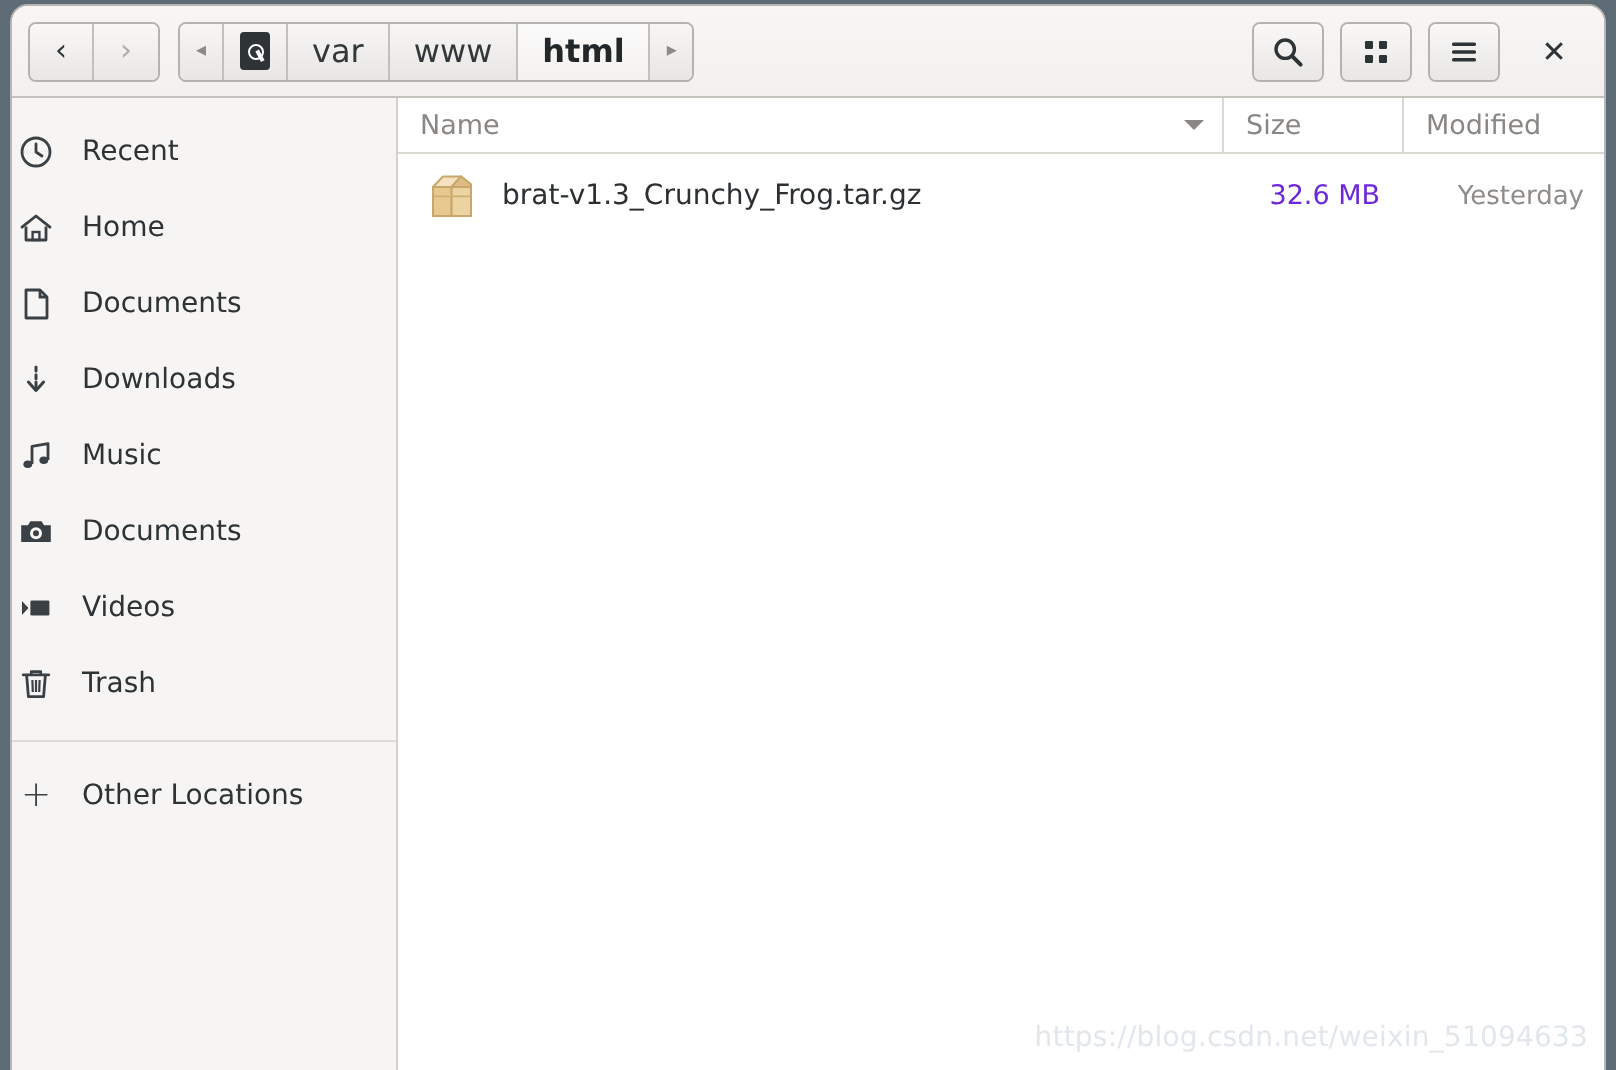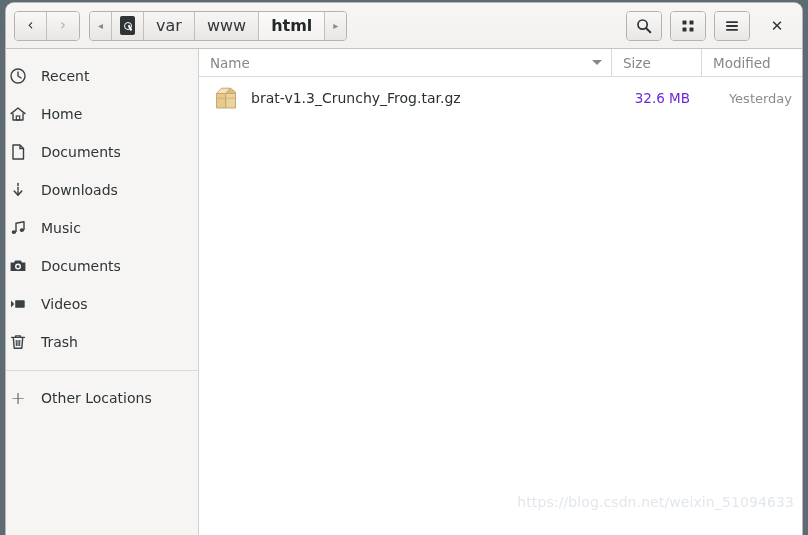--- a/index.html
+++ b/index.html
@@ -273,21 +273,21 @@
     font-size: 13px;
     color: #8f8b88;
     text-align: right;
     padding-right: 10px;
     box-sizing: border-box;
   }
 
   #watermark {
     position: absolute;
     right: 8px;
-    bottom: 25px;
+    bottom: 8px;
     font-size: 14px;
     color: #e2e7ec;
     white-space: nowrap;
     pointer-events: none;
     letter-spacing: 0.1px;
   }
 </style>
 </head>
 <body>
 

